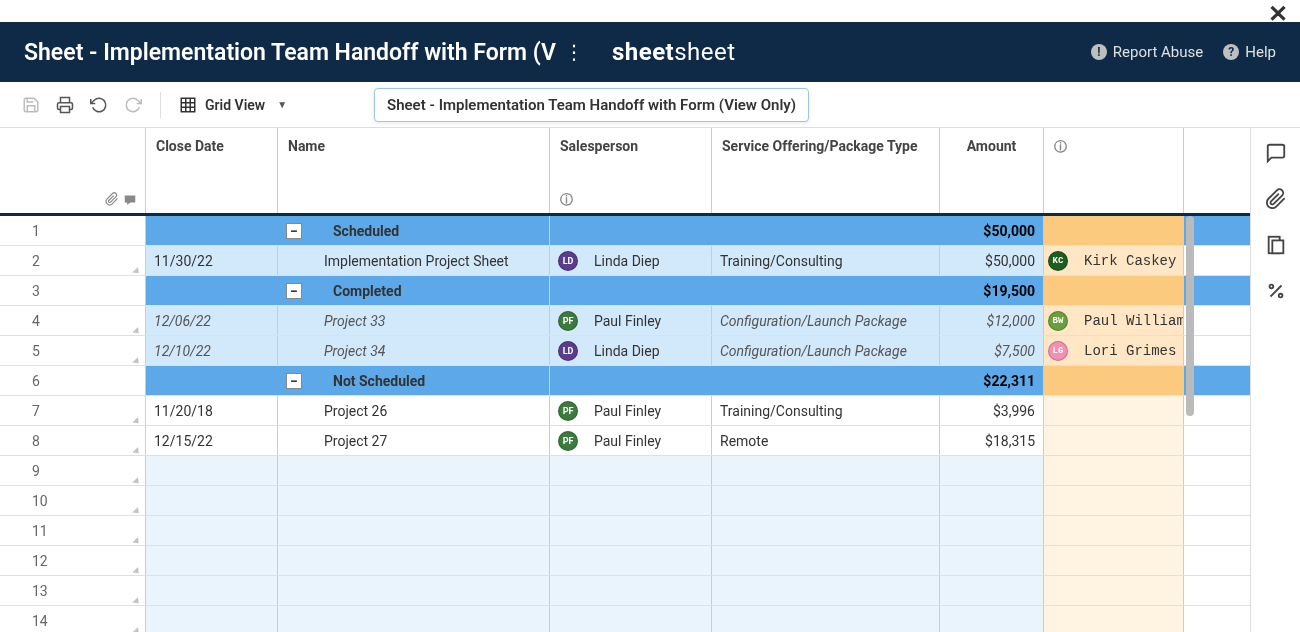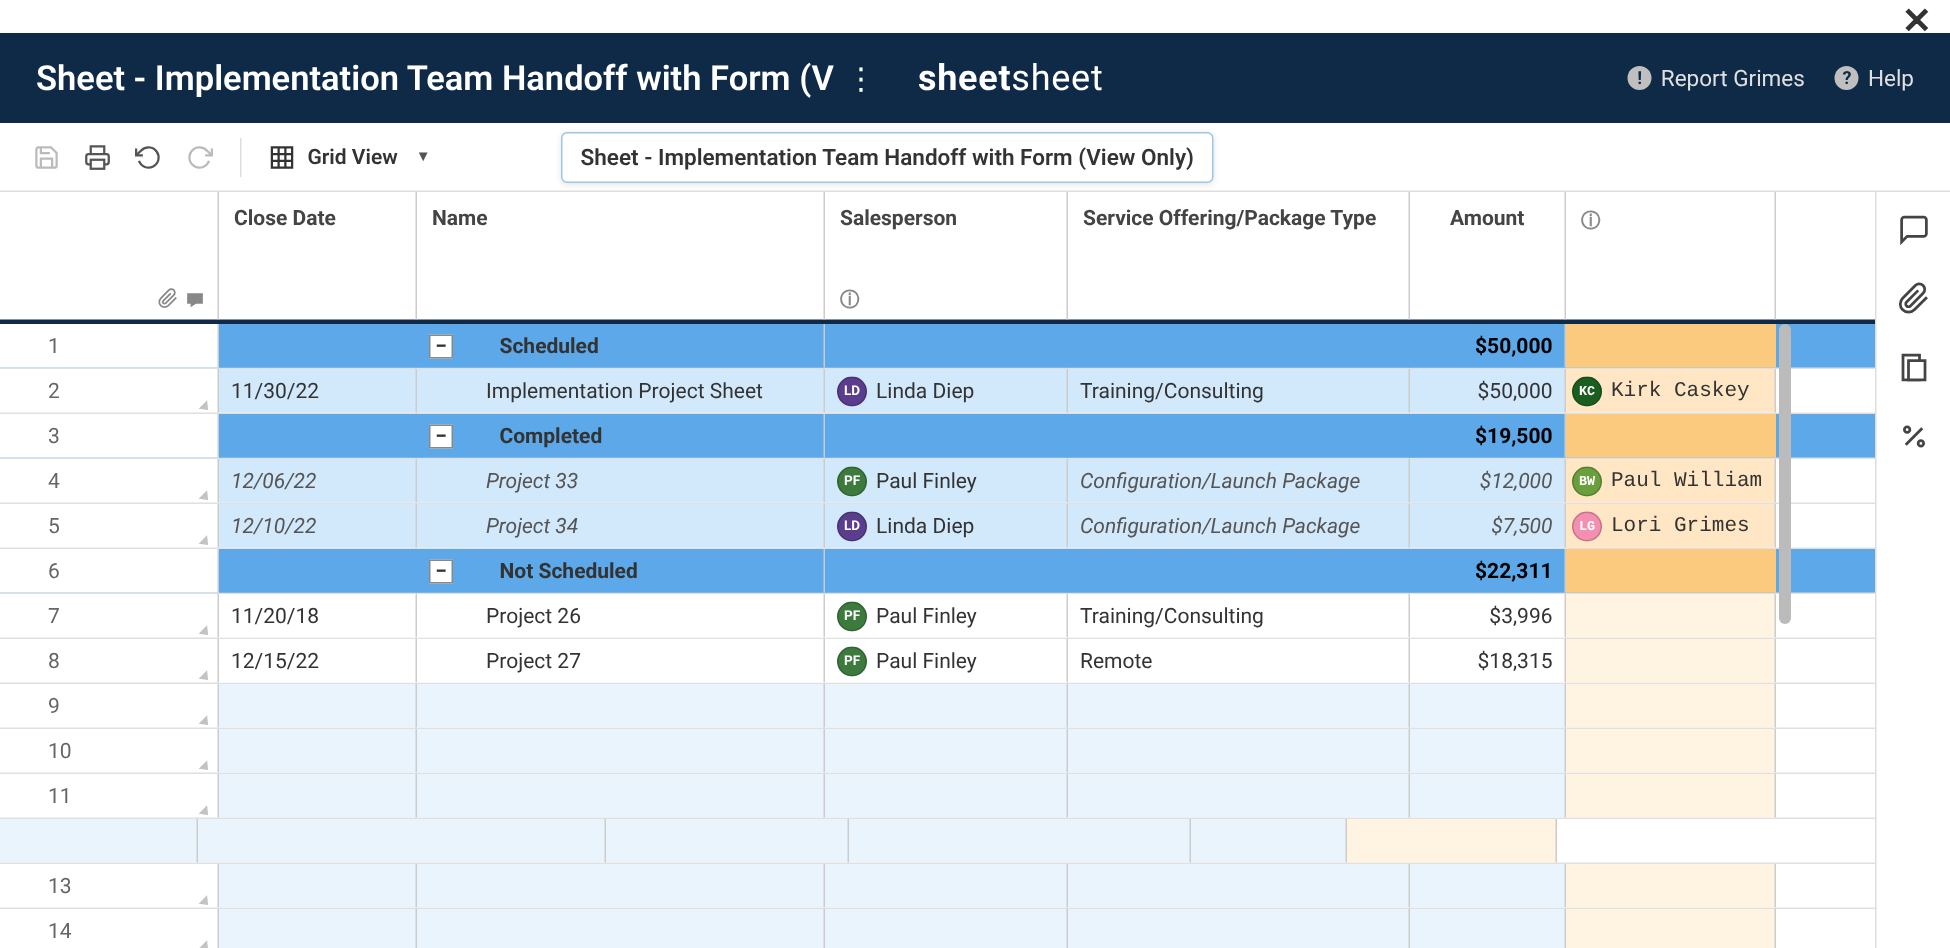--- a/index.html
+++ b/index.html
@@ -77,21 +77,21 @@
 
   .row.empty .cell.name-c,
   .row.empty .cell.close-c,
   .row.empty .cell.sales-c,
   .row.empty .cell.service-c,
   .row.empty .cell.amount { background: #eaf4fd; }
   .row.empty .cell.pm { background: #fff3e1; }
   
   .collapse-btn { width: 16px; height: 16px; background: #fff; border: 1px solid #888; display: inline-flex; align-items: center; justify-content: center; font-size: 14px; line-height: 1; margin-right: 8px; color: #333; cursor: pointer; flex-shrink: 0; }
   
-  .avatar { width: 20px; height: 20px; border-radius: 50%; display: inline-flex; align-items: center; justify-content: center; font-size: 9px; font-weight: bold; color: #fff; margin-right: 6px; flex-shrink: 0; border: 1px solid rgba(0,0,0,0.2); }
+  .avatar { width: 20px; height: 20px; border-radius: 50%; display: inline-flex; align-items: center; justify-content: center; font-size: 9px; font-weight: bold; color: #fff; margin-right: 16px; flex-shrink: 0; border: 1px solid rgba(0,0,0,0.2); }
   .av-ld { background: #5a3d8c; }
   .av-pf { background: #3d7a3d; }
   .av-kc { background: #1b5e20; }
   .av-bw { background: #6b9e3c; }
   .av-lg { background: #f48fb1; }
   .indent-2 { padding-left: 46px; }
   
   .scrollbar-v { position: absolute; right: 0; top: 0; width: 8px; height: 200px; background: #bbb; border-radius: 4px; }
   
   .right-rail { width: 50px; border-left: 1px solid #ddd; display: flex; flex-direction: column; align-items: center; padding-top: 14px; gap: 24px; }
@@ -104,21 +104,21 @@
 
 <div class="close-x">✕</div>
 
 <div class="header">
   <span class="header-title">Sheet - Implementation Team Handoff with Form (V</span>
   <span class="header-dots">⋮</span>
   <span class="brand"><b>sheet</b><span>sheet</span></span>
   <span class="header-spacer"></span>
   <span class="header-link">
     <span class="hicon">!</span>
-    <span>Report Grimes</span>
+    <span>Report Abuse</span>
   </span>
   <span class="header-link">
     <span class="hicon">?</span>
     <span>Help</span>
   </span>
 </div>
 
 <div class="toolbar">
   <div class="tbtn disabled">
     <svg width="18" height="18" viewBox="0 0 24 24" fill="none" stroke="currentColor" stroke-width="2">
@@ -364,20 +364,24 @@
             <span class="drop-ind"></span>
           </div>
           <div class="cell col-closedate close-c"></div>
           <div class="cell col-name name-c"></div>
           <div class="cell col-sales sales-c"></div>
           <div class="cell col-service service-c"></div>
           <div class="cell col-amount amount"></div>
           <div class="cell col-pm pm"></div>
         </div>
       <div class="row empty">
+          <div class="rownum">
+            <span>12</span>
+            <span class="drop-ind"></span>
+          </div>
           <div class="cell col-closedate close-c"></div>
           <div class="cell col-name name-c"></div>
           <div class="cell col-sales sales-c"></div>
           <div class="cell col-service service-c"></div>
           <div class="cell col-amount amount"></div>
           <div class="cell col-pm pm"></div>
         </div>
       <div class="row empty">
           <div class="rownum">
             <span>13</span>

